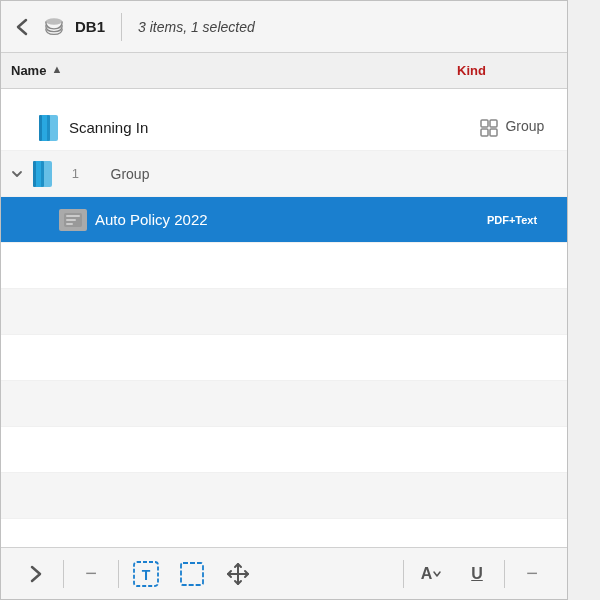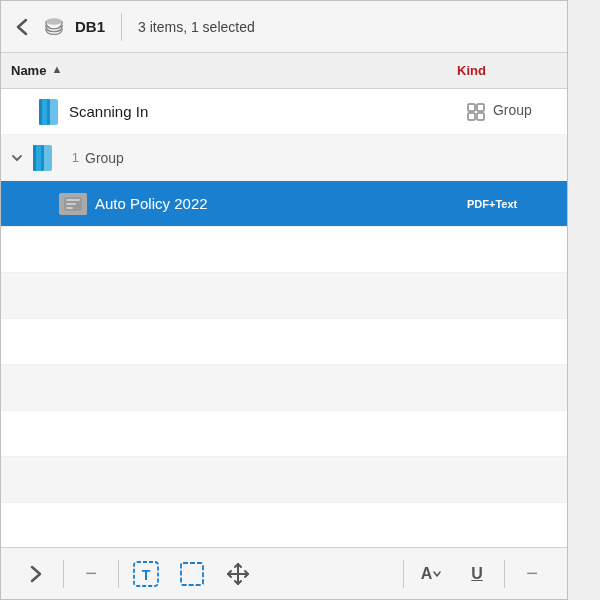--- a/index.html
+++ b/index.html
@@ -65,20 +65,21 @@
     .separator-v {
       width: 1px;
       height: 28px;
       background: #c8c8c8;
       margin: 0 6px;
     }
 
     .status-text {
       font-size: 14px;
       color: #444;
+      font-style: italic;
     }
 
     
     .col-headers {
       display: flex;
       align-items: center;
       height: 36px;
       background: #f0f0f0;
       border-bottom: 1px solid #d0d0d0;
       padding: 0 0 0 10px;
@@ -167,20 +168,21 @@
       margin-right: 6px;
       min-width: 16px;
       text-align: right;
     }
 
     .row-kind {
       width: 100px;
       font-size: 14px;
       color: #555;
       padding-right: 10px;
+      text-align: center;
     }
 
     .row-kind.selected-kind {
       color: #ffffff;
       font-weight: 700;
       font-size: 11px;
     }
 
     
     .stripe-row {
@@ -261,21 +263,21 @@
   <div class="col-headers">
     <div class="col-name-header">
       <span>Name</span>
       <span class="sort-arrow">▲</span>
     </div>
     <div class="col-kind-header">Kind</div>
   </div>
 
   <div class="table-area">
 
-    <div class="table-row" style="background:#ffffff;">
+    <div class="table-row" style="background:#ffffff;margin-top:16px;">
       <div class="row-indent"></div>
 
       <svg class="row-icon" viewBox="0 0 26 32" width="26" height="32">
         <rect x="5" y="3" width="10" height="26" rx="2" fill="#29a8e0"></rect>
         <rect x="4" y="3" width="3" height="26" rx="1" fill="#1a85bb"></rect>
         <rect x="13" y="3" width="10" height="26" rx="2" fill="#29a8e0" opacity="0.7"></rect>
         <rect x="12" y="3" width="3" height="26" rx="1" fill="#1a85bb" opacity="0.7"></rect>
       </svg>
       <span class="row-name">Scanning In</span>
       <span class="row-badge"></span>

